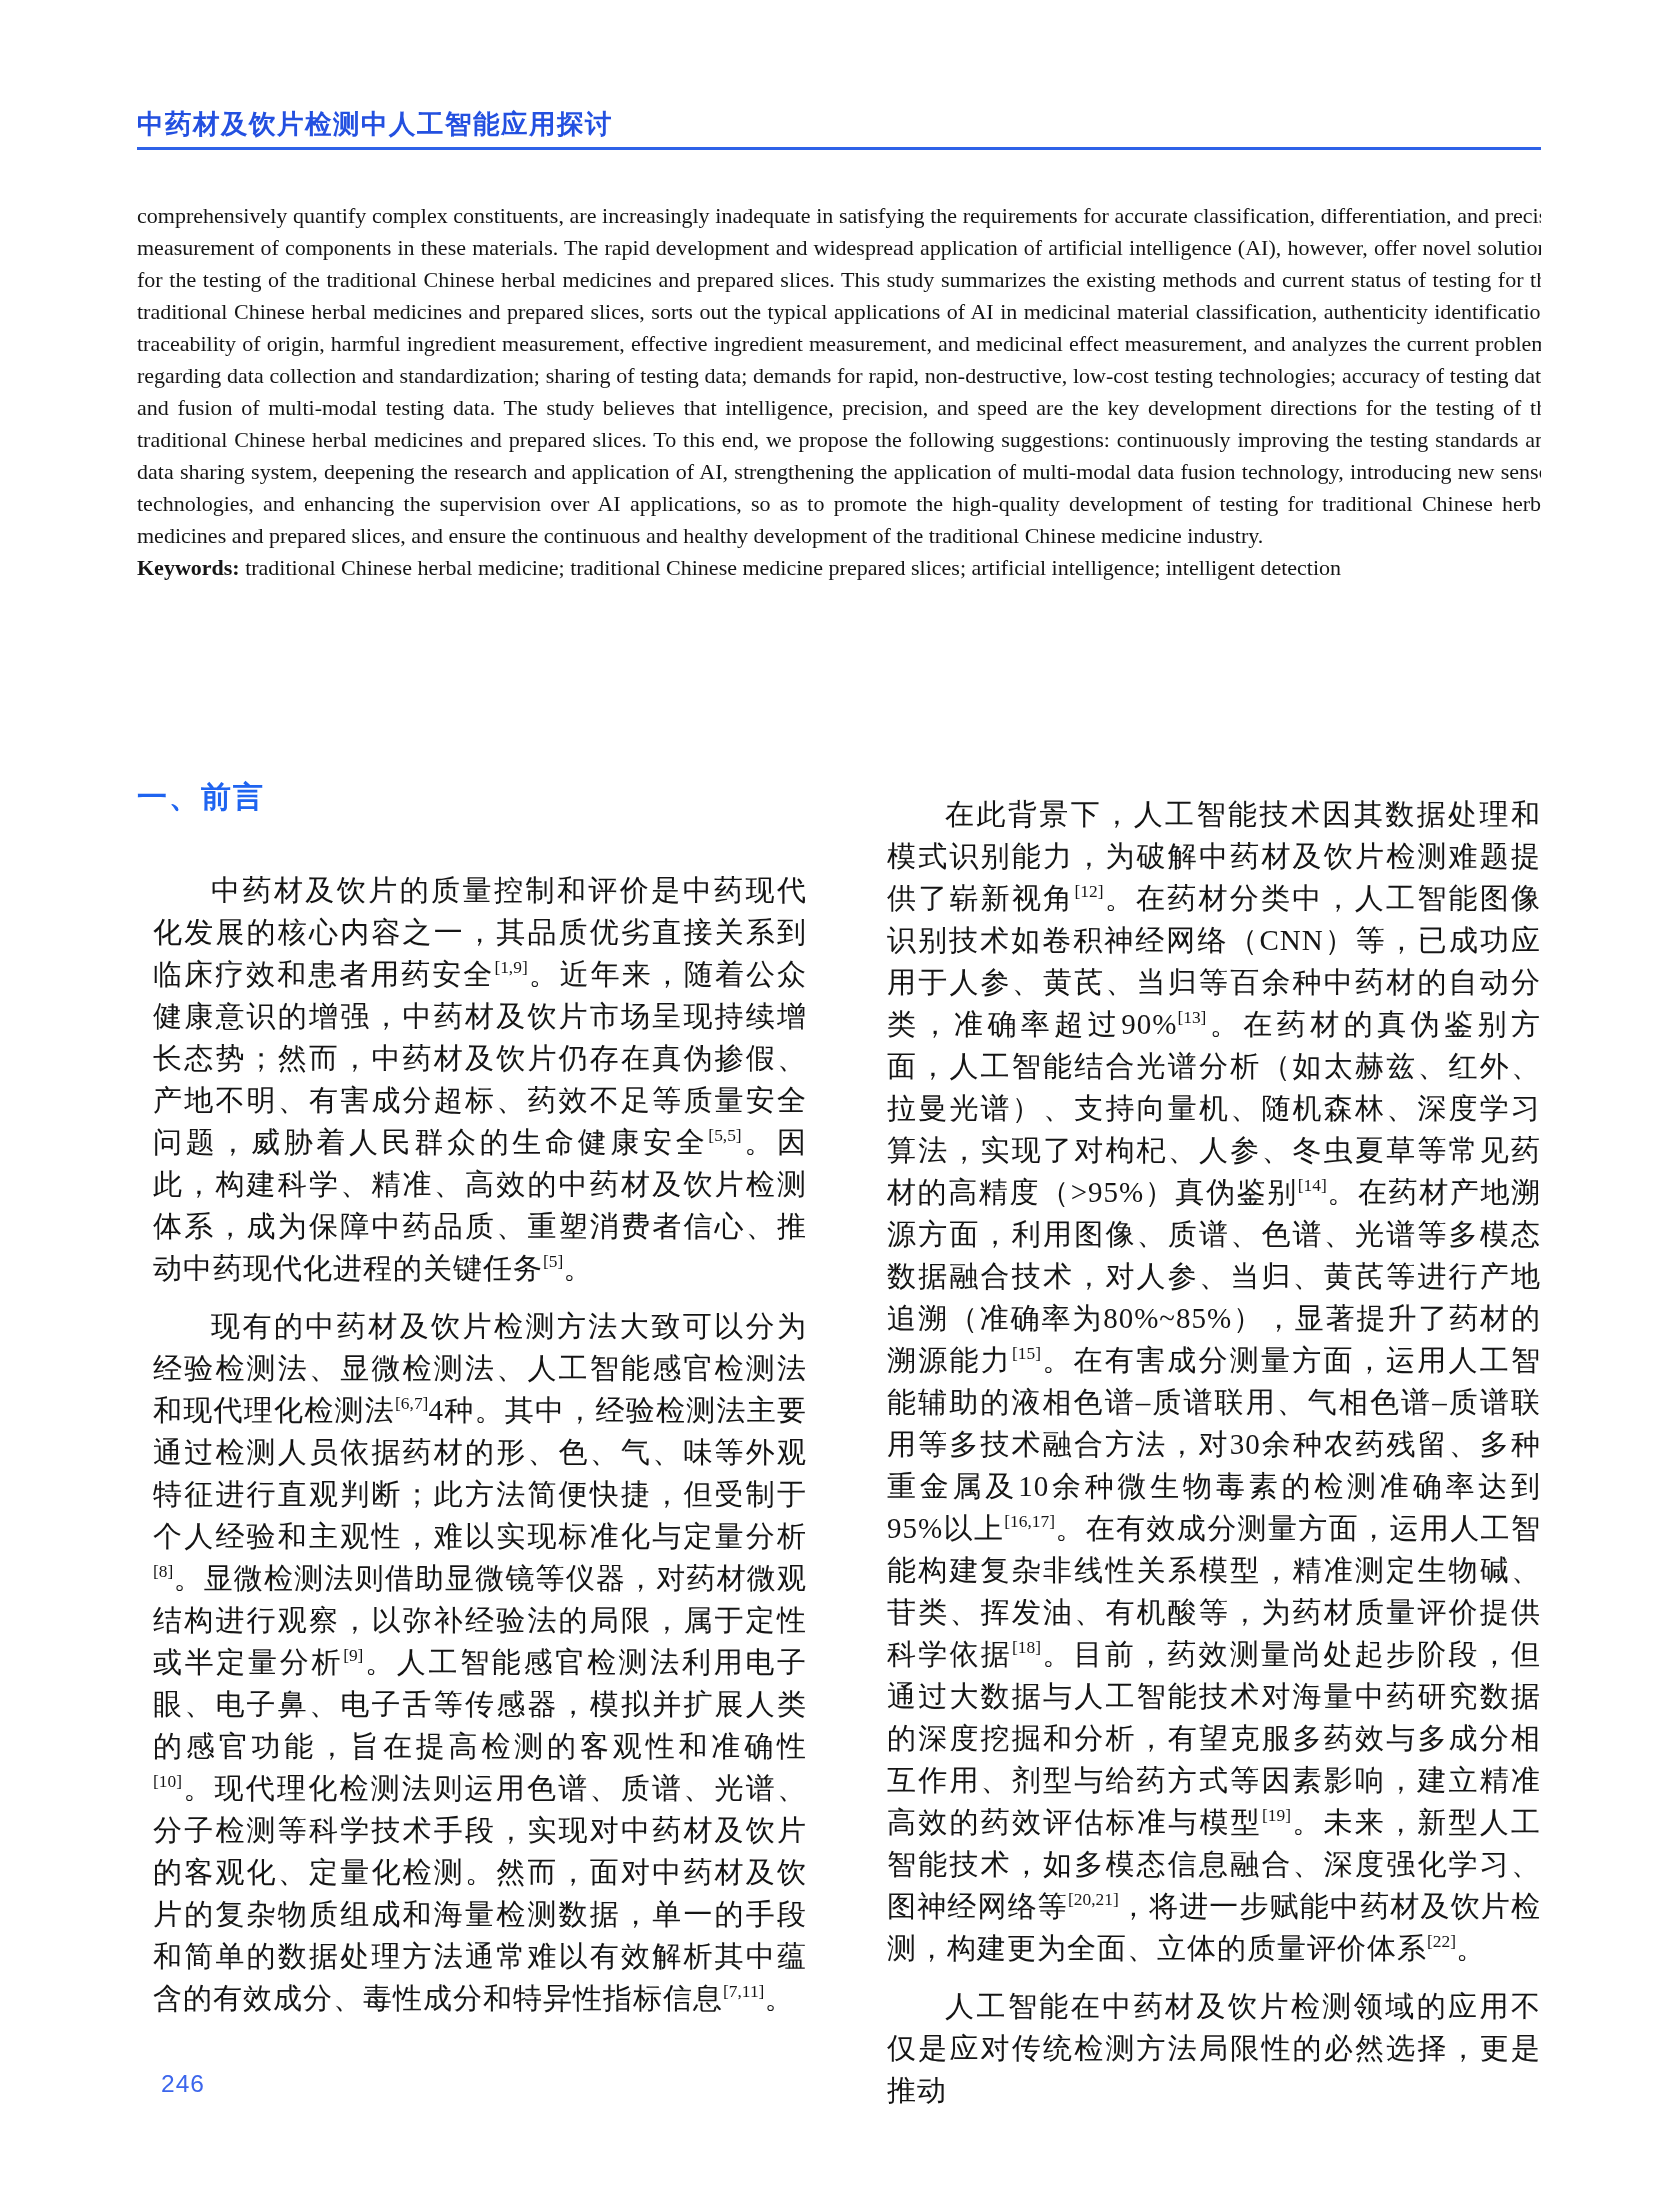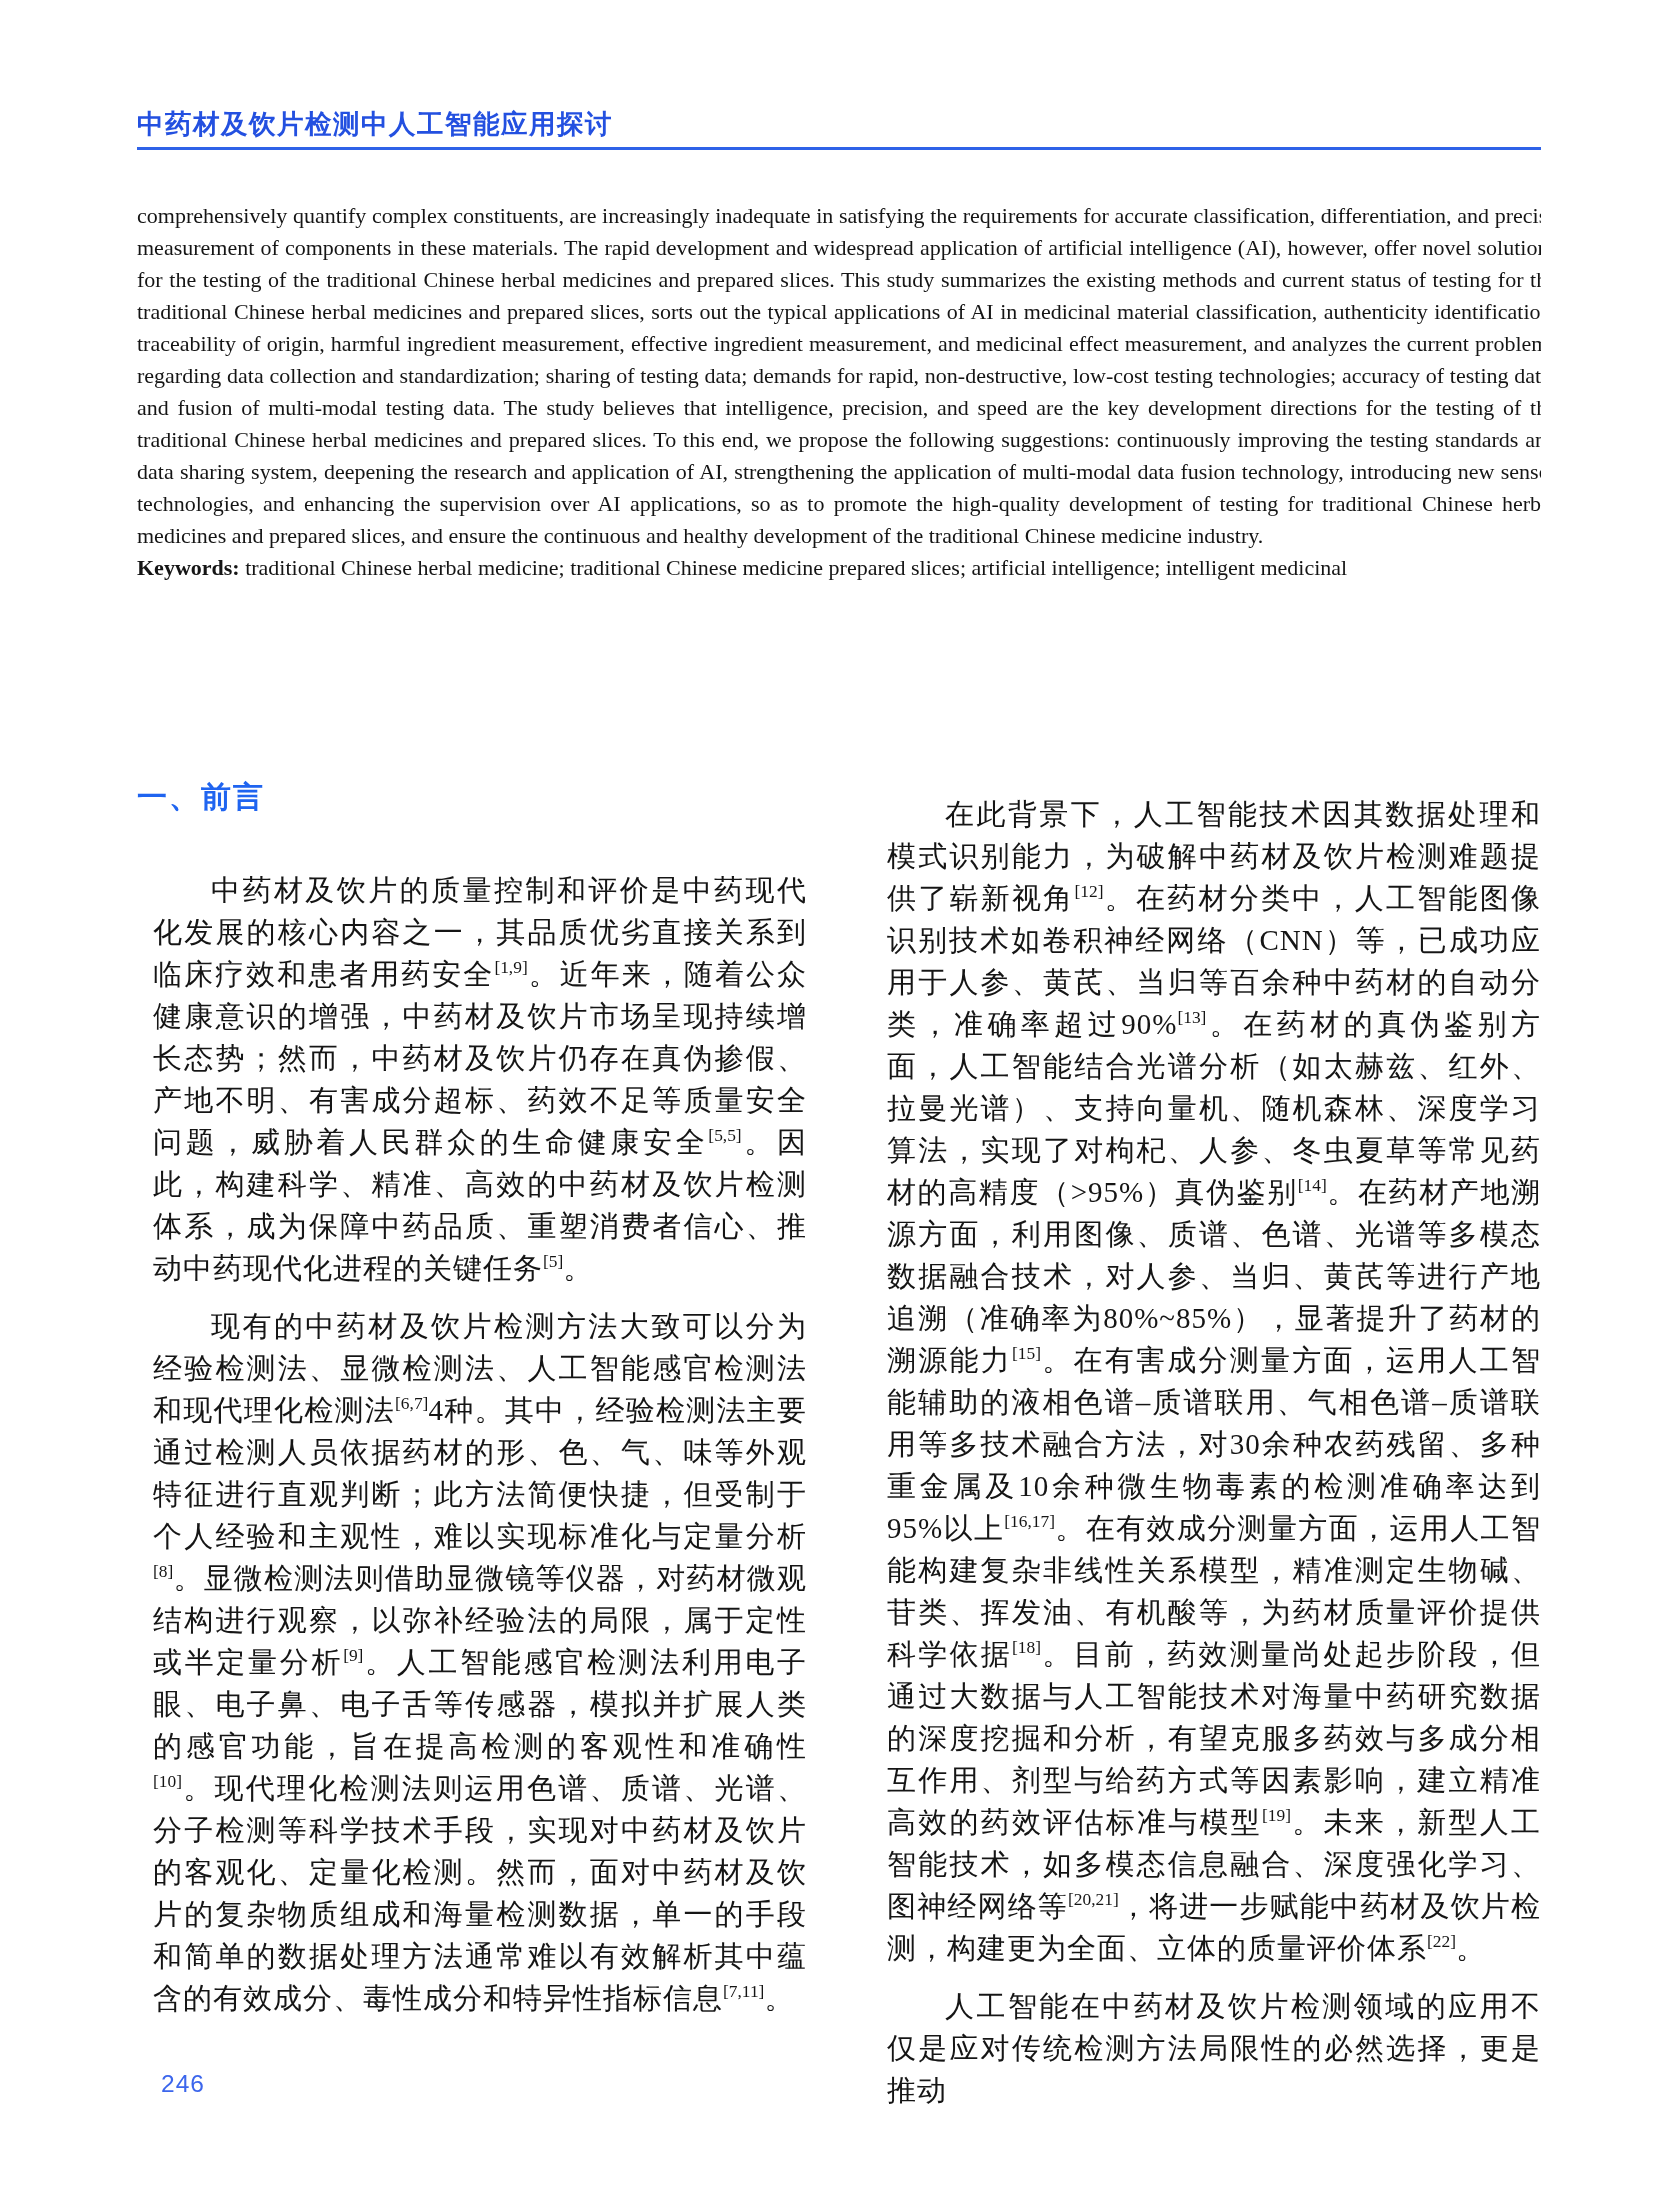--- a/index.html
+++ b/index.html
@@ -98,21 +98,21 @@
 <body>
 
 <div class="page">
 
   <div class="head-title">中药材及饮片检测中人工智能应用探讨</div>
 
   <div class="head-rule"></div>
 
   <div class="abstract">
     <p>comprehensively quantify complex constituents, are increasingly inadequate in satisfying the requirements for accurate classification, differentiation, and precise measurement of components in these materials. The rapid development and widespread application of artificial intelligence (AI), however, offer novel solutions for the testing of the traditional Chinese herbal medicines and prepared slices. This study summarizes the existing methods and current status of testing for the traditional Chinese herbal medicines and prepared slices, sorts out the typical applications of AI in medicinal material classification, authenticity identification, traceability of origin, harmful ingredient measurement, effective ingredient measurement, and medicinal effect measurement, and analyzes the current problems regarding data collection and standardization; sharing of testing data; demands for rapid, non-destructive, low-cost testing technologies; accuracy of testing data; and fusion of multi-modal testing data. The study believes that intelligence, precision, and speed are the key development directions for the testing of the traditional Chinese herbal medicines and prepared slices. To this end, we propose the following suggestions: continuously improving the testing standards and data sharing system, deepening the research and application of AI, strengthening the application of multi-modal data fusion technology, introducing new sensor technologies, and enhancing the supervision over AI applications, so as to promote the high-quality development of testing for traditional Chinese herbal medicines and prepared slices, and ensure the continuous and healthy development of the traditional Chinese medicine industry.</p>
-    <p><span class="kw-label">Keywords: </span><span>traditional Chinese herbal medicine; traditional Chinese medicine prepared slices; artificial intelligence; intelligent medicinal</span></p>
+    <p><span class="kw-label">Keywords: </span><span>traditional Chinese herbal medicine; traditional Chinese medicine prepared slices; artificial intelligence; intelligent detection</span></p>
   </div>
 
   <div class="cols">
     <div class="col">
       <h2 class="section-heading">一、前言</h2>
       <p class="zh">中药材及饮片的质量控制和评价是中药现代化发展的核心内容之一，其品质优劣直接关系到临床疗效和患者用药安全<sup>[1,9]</sup>。近年来，随着公众健康意识的增强，中药材及饮片市场呈现持续增长态势；然而，中药材及饮片仍存在真伪掺假、产地不明、有害成分超标、药效不足等质量安全问题，威胁着人民群众的生命健康安全<sup>[5,5]</sup>。因此，构建科学、精准、高效的中药材及饮片检测体系，成为保障中药品质、重塑消费者信心、推动中药现代化进程的关键任务<sup>[5]</sup>。</p>
       <p class="zh">现有的中药材及饮片检测方法大致可以分为经验检测法、显微检测法、人工智能感官检测法和现代理化检测法<sup>[6,7]</sup>4种。其中，经验检测法主要通过检测人员依据药材的形、色、气、味等外观特征进行直观判断；此方法简便快捷，但受制于个人经验和主观性，难以实现标准化与定量分析<sup>[8]</sup>。显微检测法则借助显微镜等仪器，对药材微观结构进行观察，以弥补经验法的局限，属于定性或半定量分析<sup>[9]</sup>。人工智能感官检测法利用电子眼、电子鼻、电子舌等传感器，模拟并扩展人类的感官功能，旨在提高检测的客观性和准确性<sup>[10]</sup>。现代理化检测法则运用色谱、质谱、光谱、分子检测等科学技术手段，实现对中药材及饮片的客观化、定量化检测。然而，面对中药材及饮片的复杂物质组成和海量检测数据，单一的手段和简单的数据处理方法通常难以有效解析其中蕴含的有效成分、毒性成分和特异性指标信息<sup>[7,11]</sup>。</p>
     </div>
     <div class="col">
       <p class="zh">在此背景下，人工智能技术因其数据处理和模式识别能力，为破解中药材及饮片检测难题提供了崭新视角<sup>[12]</sup>。在药材分类中，人工智能图像识别技术如卷积神经网络（CNN）等，已成功应用于人参、黄芪、当归等百余种中药材的自动分类，准确率超过90%<sup>[13]</sup>。在药材的真伪鉴别方面，人工智能结合光谱分析（如太赫兹、红外、拉曼光谱）、支持向量机、随机森林、深度学习算法，实现了对枸杞、人参、冬虫夏草等常见药材的高精度（&gt;95%）真伪鉴别<sup>[14]</sup>。在药材产地溯源方面，利用图像、质谱、色谱、光谱等多模态数据融合技术，对人参、当归、黄芪等进行产地追溯（准确率为80%~85%），显著提升了药材的溯源能力<sup>[15]</sup>。在有害成分测量方面，运用人工智能辅助的液相色谱–质谱联用、气相色谱–质谱联用等多技术融合方法，对30余种农药残留、多种重金属及10余种微生物毒素的检测准确率达到95%以上<sup>[16,17]</sup>。在有效成分测量方面，运用人工智能构建复杂非线性关系模型，精准测定生物碱、苷类、挥发油、有机酸等，为药材质量评价提供科学依据<sup>[18]</sup>。目前，药效测量尚处起步阶段，但通过大数据与人工智能技术对海量中药研究数据的深度挖掘和分析，有望克服多药效与多成分相互作用、剂型与给药方式等因素影响，建立精准高效的药效评估标准与模型<sup>[19]</sup>。未来，新型人工智能技术，如多模态信息融合、深度强化学习、图神经网络等<sup>[20,21]</sup>，将进一步赋能中药材及饮片检测，构建更为全面、立体的质量评价体系<sup>[22]</sup>。</p>

